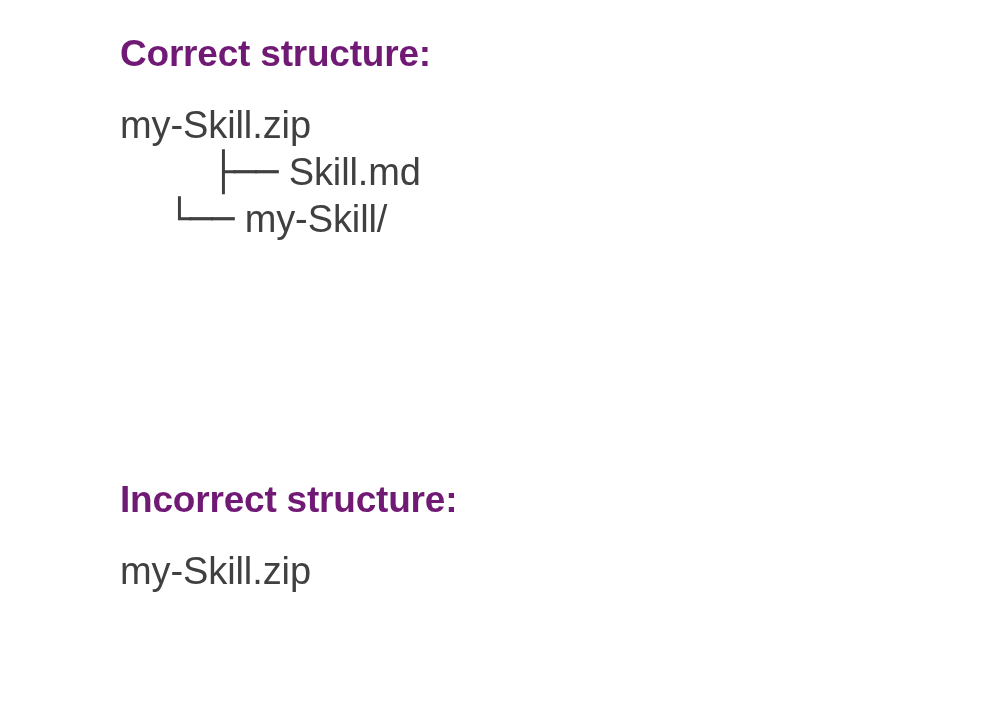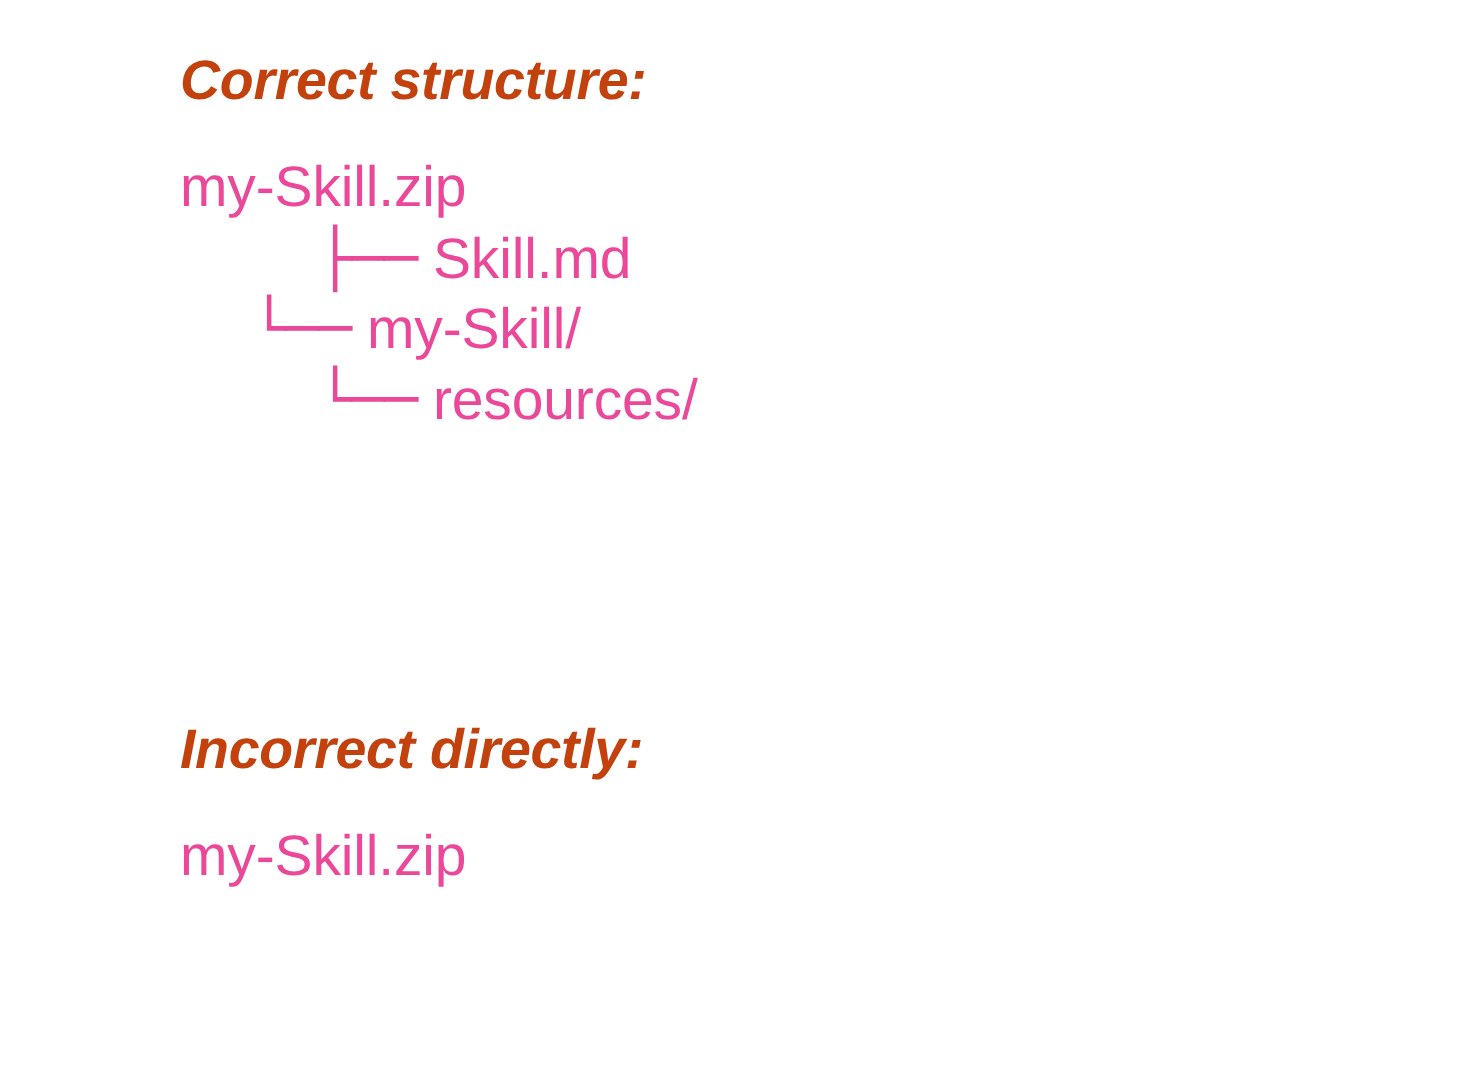--- a/index.html
+++ b/index.html
@@ -30,31 +30,30 @@
     left: 120px;
   }
   .section--correct { top: 32px; }
   .section--incorrect { top: 478px; }
 
   .section-heading {
     font-size: 37px;
     font-weight: 700;
     line-height: 1.18;
     letter-spacing: -0.2px;
-    color: #c2410c;
+    color: #701a75;
     margin: 0 0 26px 0;
     white-space: nowrap;
-    font-style: italic;
   }
 
   .tree {
     font-size: 38px;
     font-weight: 400;
     line-height: 1.25;
-    color: #ec4899;
+    color: #404040;
     white-space: nowrap;
     letter-spacing: -0.1px;
   }
 
   .tree-row {
     display: block;
     white-space: pre;
     height: 47px;
   }
 
@@ -80,26 +79,25 @@
   <section class="section section--correct">
     <h2 class="section-heading">Correct structure:</h2>
 
     <div class="tree">
       <div class="tree-row tree-row--root"><span class="label" style="padding-left:0">my-Skill.zip</span></div>
 
       <div class="tree-row tree-row--lvl2"><span class="branch">├──</span><span class="label">Skill.md</span></div>
 
       <div class="tree-row tree-row--lvl1"><span class="branch">└──</span><span class="label">my-Skill/</span></div>
 
-      <div class="tree-row tree-row--lvl2"><span class="branch">└──</span><span class="label">resources/</span></div>
     </div>
   </section>
 
   <section class="section section--incorrect">
-    <h2 class="section-heading">Incorrect directly:</h2>
+    <h2 class="section-heading">Incorrect structure:</h2>
 
     <div class="tree">
       <div class="tree-row tree-row--root"><span class="label" style="padding-left:0">my-Skill.zip</span></div>
 
     </div>
   </section>
 
 </div>
 
 </body></html>

